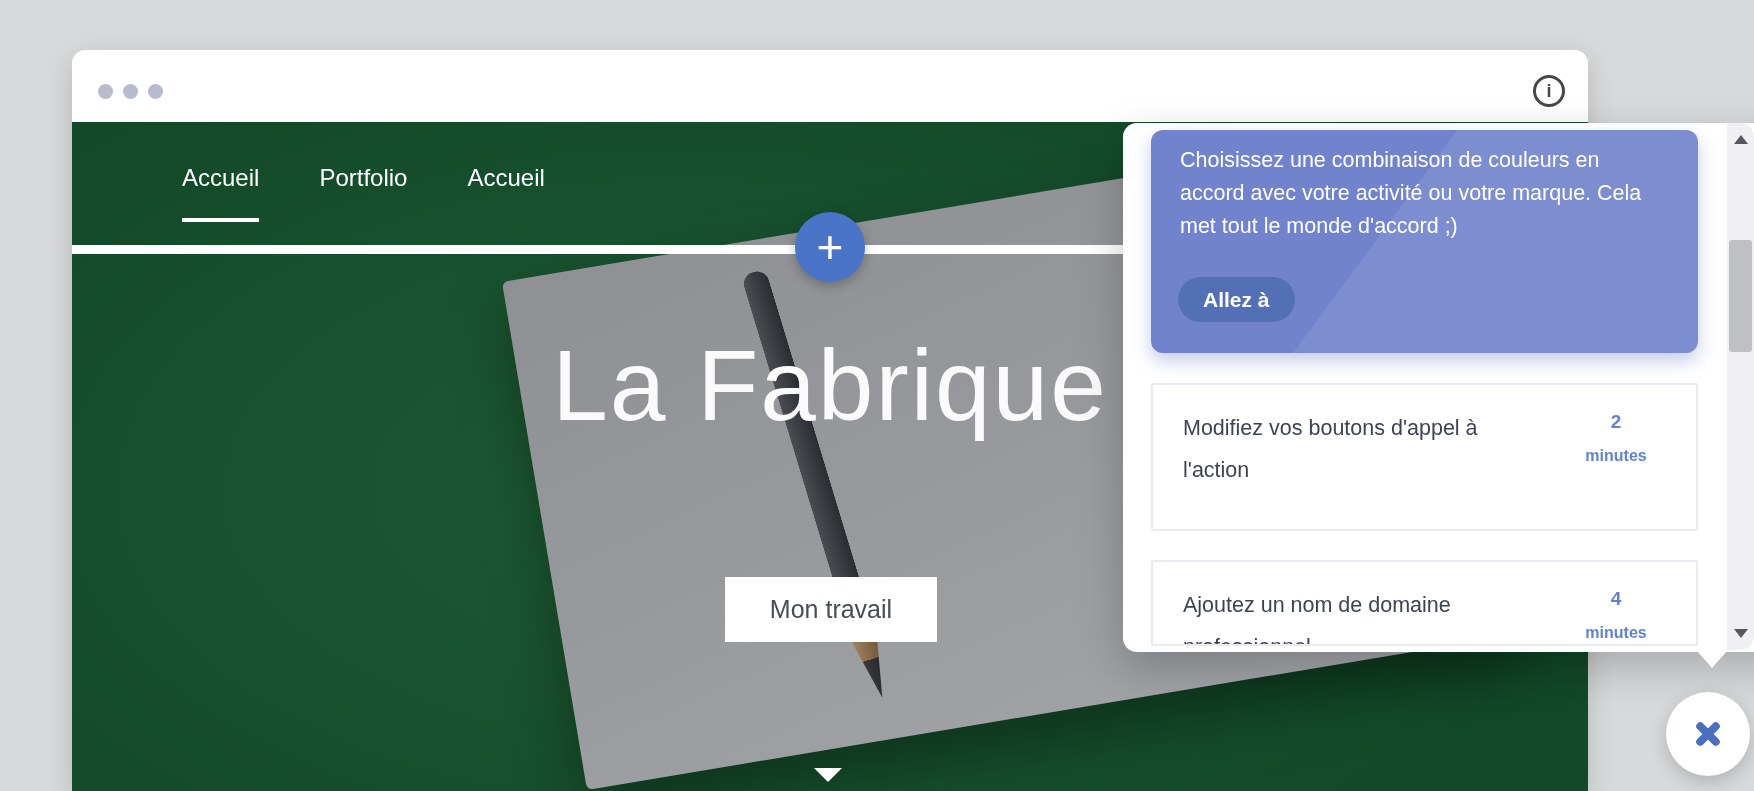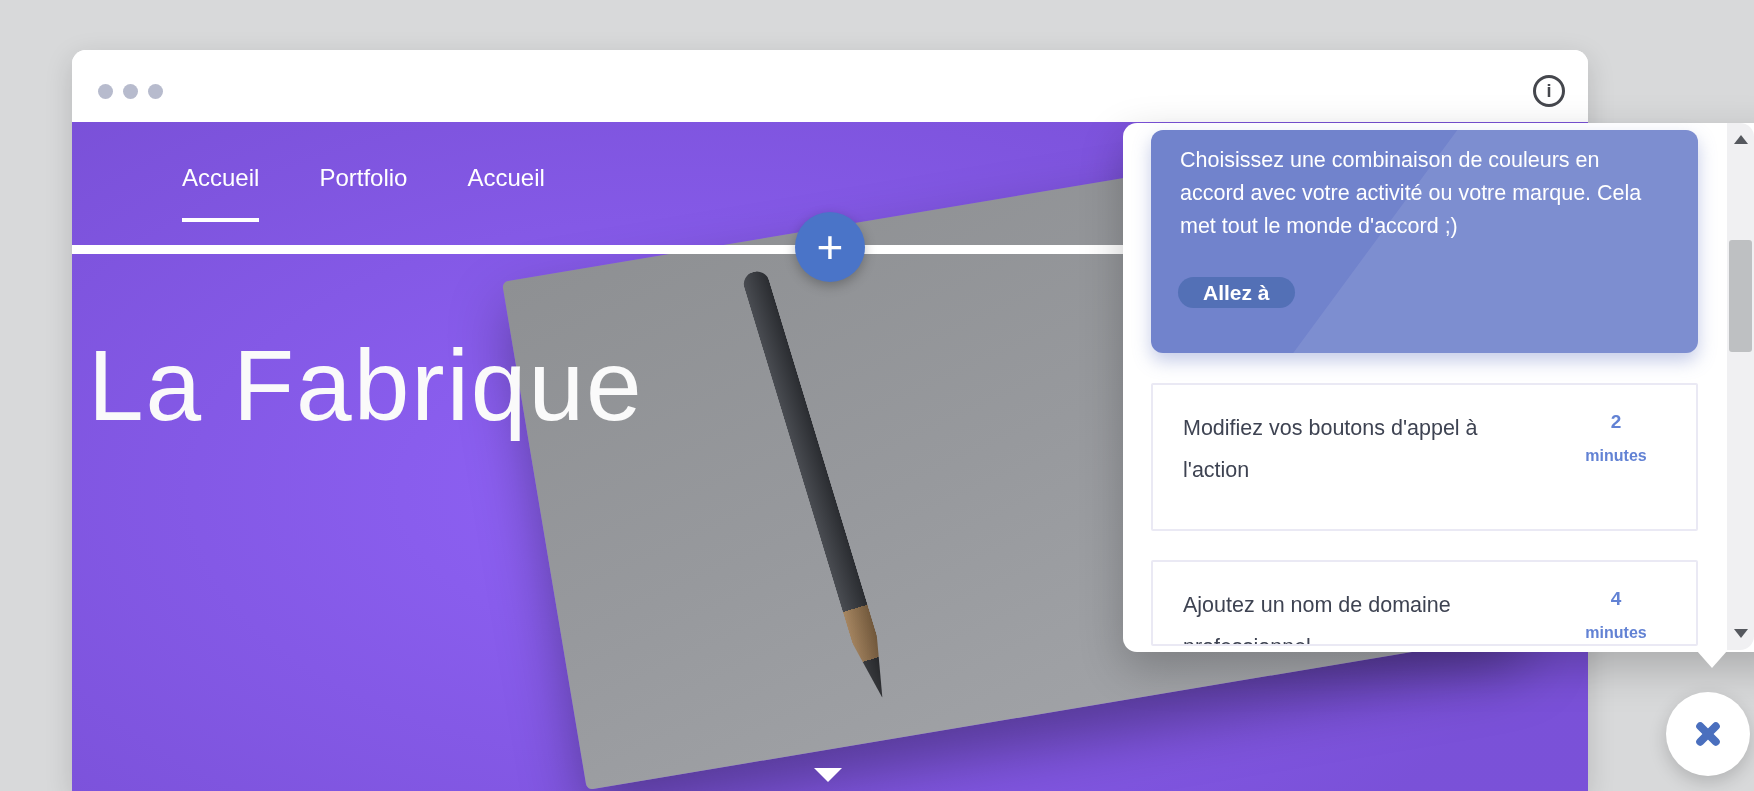--- a/index.html
+++ b/index.html
@@ -14,57 +14,57 @@
   .urlbar{position:absolute;left:127px;top:9px;width:1311px;height:50px;border:2px solid #e6e5f0;border-radius:27px;
           display:flex;align-items:center;padding-left:24px;box-sizing:content-box;font-size:19px;}
   .scheme{color:#9fa4b0;}
   .domain{color:#25272e;font-weight:700;}
   .domain-cta{margin-left:22px;color:#58ad5c;font-weight:700;}
   .info-btn{position:absolute;left:1461px;top:25px;width:32px;height:32px;border:3px solid #45474d;border-radius:50%;
             box-sizing:border-box;display:flex;align-items:center;justify-content:center;
             font-size:18px;font-weight:700;color:#45474d;background:#fff;}
 
   
-  .site{position:absolute;left:0;top:72px;right:0;bottom:0;overflow:hidden;background:#8b5cf6;}
+  .site{position:absolute;left:0;top:72px;right:0;bottom:0;overflow:hidden;background:#14532d;}
   .site-bg-vignette{position:absolute;inset:0;background:radial-gradient(900px 500px at 40% 55%,rgba(255,255,255,.04),rgba(0,0,0,.12));}
   .notebook{position:absolute;left:430px;top:160px;width:950px;height:515px;transform-origin:0 0;transform:rotate(-9.5deg);
             background:linear-gradient(165deg,#8e9093 0%,#97999d 48%,#a3a5a9 100%);border-radius:6px;
             box-shadow:0 30px 60px rgba(0,0,0,.35);}
   .pencil{position:absolute;left:668px;top:150px;width:26px;height:445px;transform-origin:13px 0;transform:rotate(-16.9deg);
           border-radius:13px 13px 0 0;
           background:linear-gradient(90deg,rgba(255,255,255,.08),rgba(0,0,0,.28)),
                      linear-gradient(180deg,#3a3d43 0%,#3a3d43 79%,#a07d55 79%,#96744e 91%,#2e3034 91%);
           clip-path:polygon(0 0,100% 0,100% 86%,50% 100%,0 86%);}
   .nav{position:absolute;left:110px;top:42px;display:flex;gap:60px;}
   .nav-item{color:#fff;font-size:24px;line-height:28px;padding-bottom:26px;cursor:pointer;}
   .nav-item.active{border-bottom:4px solid #fff;}
   .divider-line{position:absolute;left:0;top:123px;width:100%;height:9px;background:#fff;}
   .add-btn{position:absolute;left:723px;top:90px;width:70px;height:70px;border-radius:50%;background:#4a74c8;
            display:flex;align-items:center;justify-content:center;color:#fff;font-size:46px;font-weight:300;
            box-shadow:0 4px 12px rgba(0,0,0,.25);z-index:3;line-height:1;}
-  .hero-title{position:absolute;left:0;top:206px;width:1516px;color:#fafafa;
-              font-size:100px;font-weight:300;letter-spacing:2px;line-height:1.15;margin-left:16px;}
+  .hero-title{position:absolute;left:0;top:206px;width:1516px;text-align:center;color:#fafafa;
+              font-size:100px;font-weight:300;letter-spacing:2px;line-height:1.15;}
   .hero-sub{position:absolute;left:0;top:394px;width:1516px;text-align:center;color:#fff;
             font-size:29px;font-weight:300;letter-spacing:.5px;}
   .hero-cta{position:absolute;left:653px;top:455px;width:212px;height:65px;background:#fff;color:#474c55;
             display:flex;align-items:center;justify-content:center;font-size:25px;}
   .scroll-down{position:absolute;left:742px;top:646px;width:0;height:0;
                border-left:14px solid transparent;border-right:14px solid transparent;border-top:14px solid #fff;}
 
   
   .panel{position:absolute;left:1123px;top:123px;width:631px;height:529px;background:#fff;border-radius:14px;
          box-shadow:0 16px 44px rgba(0,0,0,.22);z-index:5;padding-left:40px;}
   .panel-tail{position:absolute;left:1697px;top:651px;width:30px;height:17px;background:#fff;
               clip-path:polygon(0 0,100% 0,50% 100%);z-index:6;}
   .tip-card{position:absolute;left:28px;top:7px;width:547px;height:223px;border-radius:12px;background:#7183cc;
             overflow:hidden;box-shadow:0 8px 18px rgba(90,110,190,.35);}
   .tip-card .lighter{position:absolute;inset:0;background:rgba(255,255,255,.09);
                      clip-path:polygon(56% 0,100% 0,100% 100%,26% 100%);}
   .tip-text{position:absolute;left:29px;top:14px;width:482px;color:#fff;font-size:21.5px;line-height:33px;}
-  .tip-btn{position:absolute;left:27px;top:147px;height:31px;padding:0 25px;border-radius:23px;background:#5370b6;
+  .tip-btn{position:absolute;left:27px;top:147px;height:45px;padding:0 25px;border-radius:23px;background:#5370b6;
            color:#fff;font-size:21px;font-weight:700;display:flex;align-items:center;justify-content:center;}
   .task-card{position:absolute;left:28px;width:547px;background:#fff;border:2px solid #eae9f4;border-radius:2px;box-sizing:border-box;}
   .task-card.t1{top:260px;height:148px;}
   .task-card.t2{top:437px;height:86px;overflow:hidden;}
   .task-title{position:absolute;left:30px;top:22px;width:335px;color:#3e4352;font-size:21.5px;line-height:42px;}
   .task-dur{position:absolute;right:34px;top:26px;width:92px;text-align:center;color:#6282d4;font-weight:700;}
   .task-dur .num{font-size:19px;}
   .task-dur .unit{font-size:16px;margin-top:14px;text-align:center;}
 
   
@@ -109,20 +109,21 @@
         <div class="nav-item">Portfolio</div>
         <div class="nav-item">Accueil</div>
       </div>
 
       <div class="divider-line"></div>
       <div class="add-btn">
         <span>+</span>
       </div>
 
       <div class="hero-title">La Fabrique</div>
+      <div class="hero-cta">Mon travail</div>
       <div class="scroll-down"></div>
     </div>
   </div>
 
   <div class="panel-tail"></div>
   <div class="panel">
     <div class="tip-card">
       <div class="lighter"></div>
       <div class="tip-text">Choisissez une combinaison de couleurs en accord avec votre activité ou votre marque. Cela met tout le monde d'accord ;)</div>
       <div class="tip-btn">Allez à</div>

